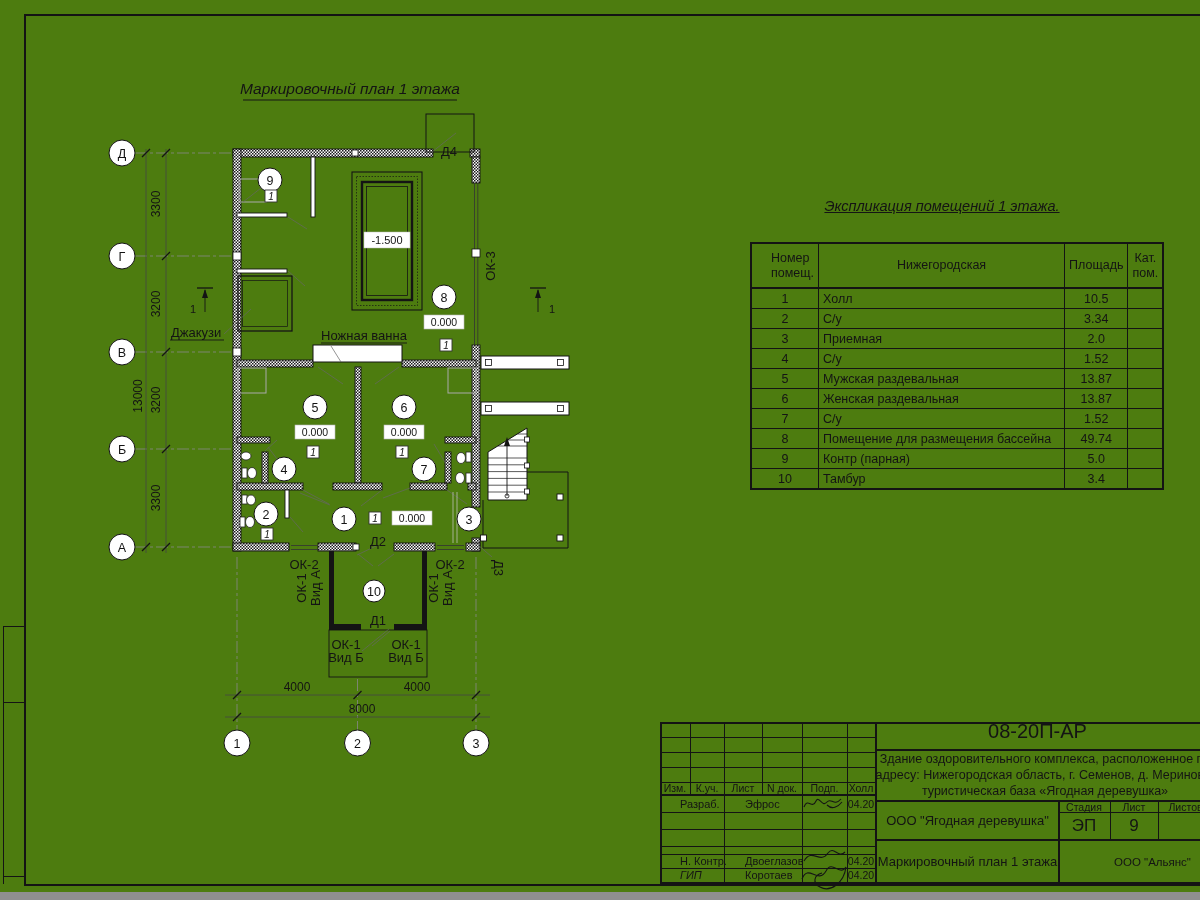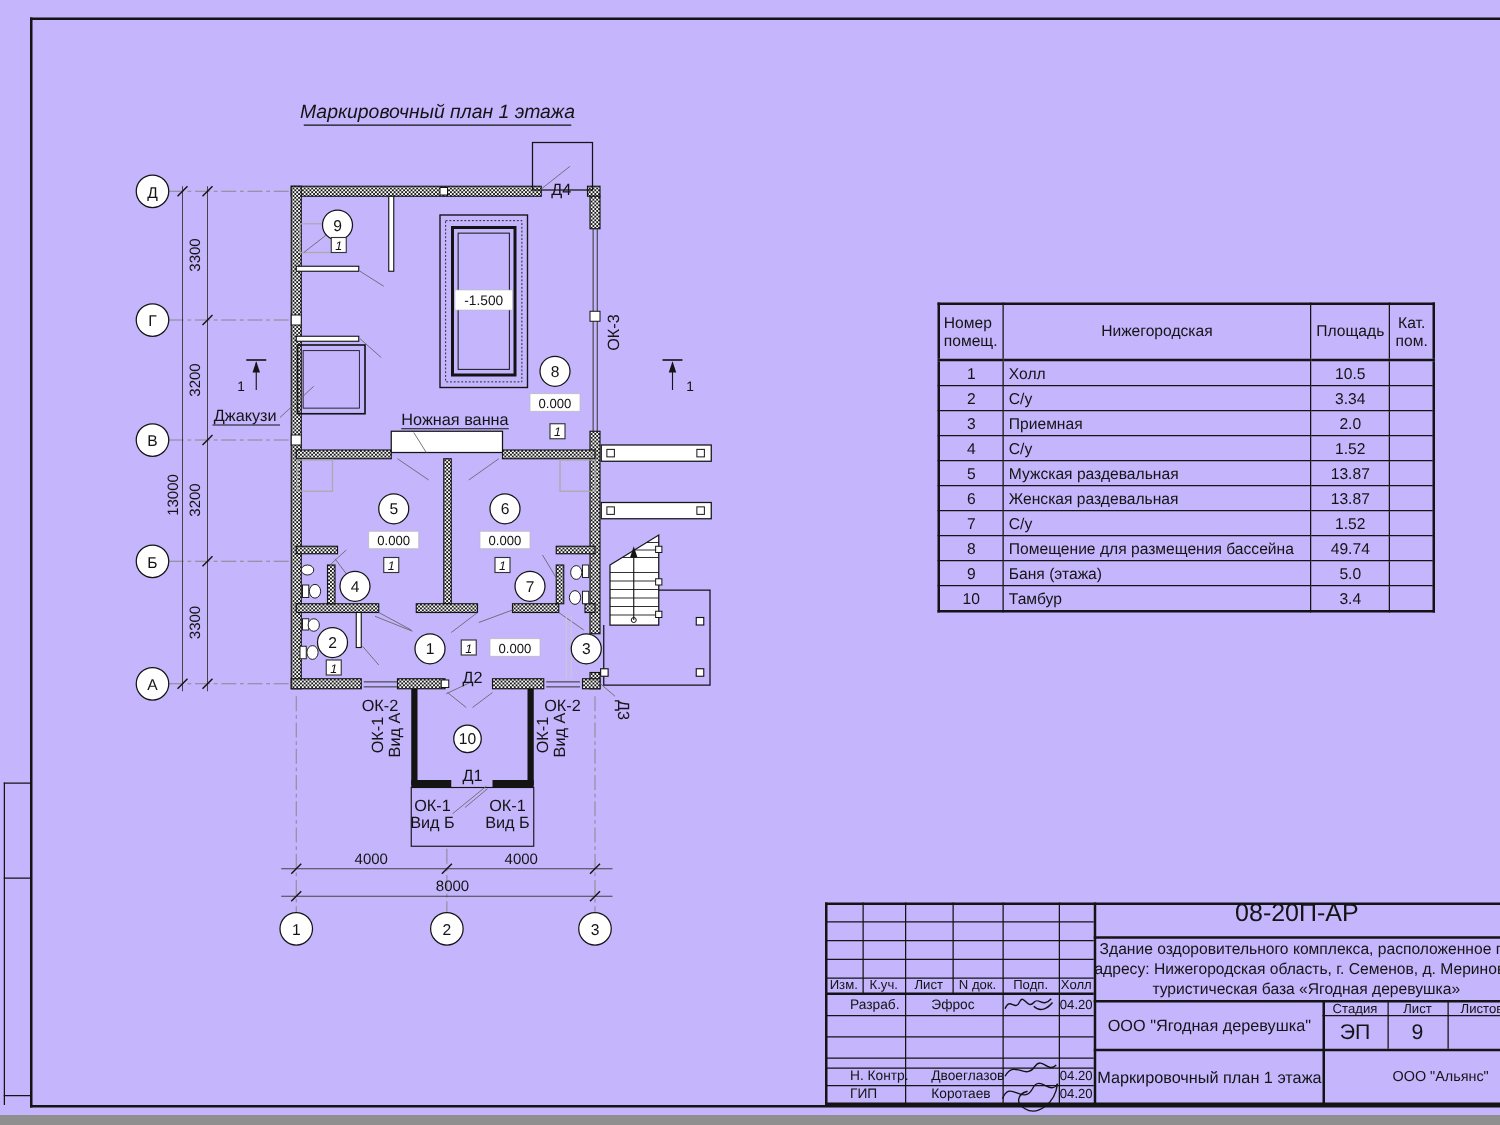--- a/index.html
+++ b/index.html
@@ -1,16 +1,16 @@
 <!DOCTYPE html>
 <html><head>
 <meta charset="utf-8">
 <style>
   html,body{margin:0;padding:0;background:#e8e8e8;}
-  #page{position:relative;width:1200px;height:900px;background:#c4b5fd;overflow:hidden;
+  #page{position:relative;width:1200px;height:900px;background:#4d7c0f;overflow:hidden;
         font-family:"Liberation Sans",sans-serif;color:#141414;}
   .ln{position:absolute;background:#141414;}
   svg text{font-family:"Liberation Sans",sans-serif;fill:#141414;}
   
   #expl-title{position:absolute;left:750px;top:198px;width:384px;text-align:center;
               font-style:italic;font-size:14.5px;}
   #expl-title span{text-decoration:underline;}
   #expl{position:absolute;left:750px;top:242px;border-collapse:collapse;table-layout:fixed;}
   #expl td,#expl th{border:1px solid #141414;font-size:12.5px;font-weight:normal;
                     padding:0 4px;overflow:hidden;white-space:nowrap;}
@@ -364,30 +364,33 @@
       <text transform="rotate(-90 452 588)" x="452" y="588" text-anchor="middle">Вид А</text>
       <text x="346" y="649" text-anchor="middle">ОК-1</text>
       <text x="346" y="662" text-anchor="middle">Вид Б</text>
       <text x="406" y="649" text-anchor="middle">ОК-1</text>
       <text x="406" y="662" text-anchor="middle">Вид Б</text>
     </g>
     <line x1="170" y1="340" x2="224" y2="340" stroke="#141414" stroke-width="0.9"></line>
     <line x1="321" y1="343" x2="407" y2="343" stroke="#141414" stroke-width="0.9"></line>
   </svg>
 
+  <div id="expl-title">
+    <span>Экспликация помещений 1 этажа.</span>
+  </div>
   <table id="expl">
     <colgroup>
         <col style="width:45px">
         <col style="width:246px">
         <col style="width:61px">
         <col style="width:32px">
       </colgroup>
     <thead>
       <tr>
-        <th class="l" style="padding-left:3px">
+        <th class="l" style="padding-left:19px">
           <span>Номер</span><br><span>помещ.</span>
         </th>
         <th class="c"><span>Нижегородская</span></th>
         <th class="c"><span>Площадь</span></th>
         <th class="c">
           <span>Кат.</span><br><span>пом.</span>
         </th>
       </tr>
     </thead>
     <tbody>
@@ -434,21 +437,21 @@
           <td></td>
         </tr>
       <tr>
           <td class="c">8</td>
           <td class="l">Помещение для размещения бассейна</td>
           <td class="c">49.74</td>
           <td></td>
         </tr>
       <tr>
           <td class="c">9</td>
-          <td class="l">Баня (этажа)</td>
+          <td class="l">Контр (парная)</td>
           <td class="c">5.0</td>
           <td></td>
         </tr>
       <tr>
           <td class="c">10</td>
           <td class="l">Тамбур</td>
           <td class="c">3.4</td>
           <td></td>
         </tr>
     </tbody>
@@ -492,21 +495,21 @@
     <div class="tbtxt" style="left:762px;top:782px;width:40px;height:12px;font-size:10.5px;">N док.</div>
     <div class="tbtxt" style="left:802px;top:782px;width:45px;height:12px;font-size:10.5px;">Подп.</div>
     <div class="tbtxt" style="left:847px;top:782px;width:28px;height:12px;font-size:10.5px;">Холл</div>
 
     <div class="tbtxt left" style="left:661px;top:795px;width:62px;height:17px;">Разраб.</div>
     <div class="tbtxt left" style="left:726px;top:795px;width:75px;height:17px;">Эфрос</div>
     <div class="tbtxt" style="left:847px;top:795px;width:28px;height:17px;font-size:10.5px;">04.20</div>
     <div class="tbtxt left" style="left:661px;top:854px;width:62px;height:14px;">Н. Контр.</div>
     <div class="tbtxt left" style="left:726px;top:854px;width:75px;height:14px;">Двоеглазов</div>
     <div class="tbtxt" style="left:847px;top:854px;width:28px;height:14px;font-size:10.5px;">04.20</div>
-    <div class="tbtxt left" style="left:661px;top:868px;width:62px;height:14px;">ГИП</div>
+    <div class="tbtxt left" style="left:661px;top:868px;width:62px;height:14px;font-style:italic;">ГИП</div>
     <div class="tbtxt left" style="left:726px;top:868px;width:75px;height:14px;">Коротаев</div>
     <div class="tbtxt" style="left:847px;top:868px;width:28px;height:14px;font-size:10.5px;">04.20</div>
 
     <svg style="position:absolute;left:801px;top:793px;" width="44" height="20" viewBox="0 0 44 20">
       <path d="M3 14 C7 4,11 17,15 8 C18 2,21 15,26 9 C30 4,33 14,40 6 M26 12 C31 17,37 14,41 9" fill="none" stroke="#141414" stroke-width="1.1"></path>
     </svg>
     <svg style="position:absolute;left:798px;top:845px;" width="52" height="50" viewBox="0 0 52 50">
       <path d="M6 16 C14 2,22 20,30 8 C36 0,40 14,47 7 M4 34 C10 18,20 40,28 26 C34 14,42 32,48 22 C46 38,32 48,22 42 C14 38,16 30,24 28" fill="none" stroke="#141414" stroke-width="1.1"></path>
     </svg>
 

